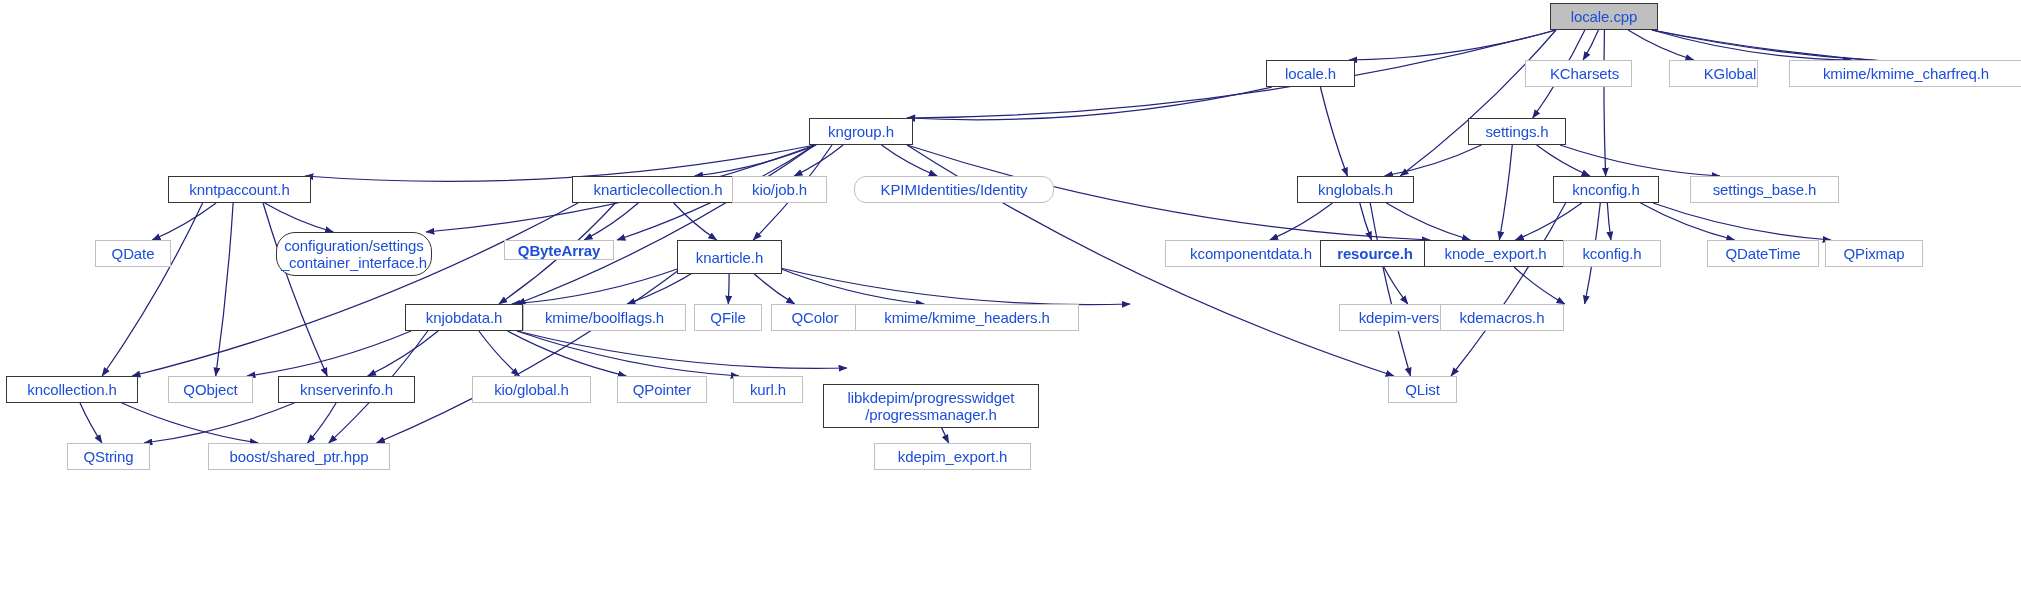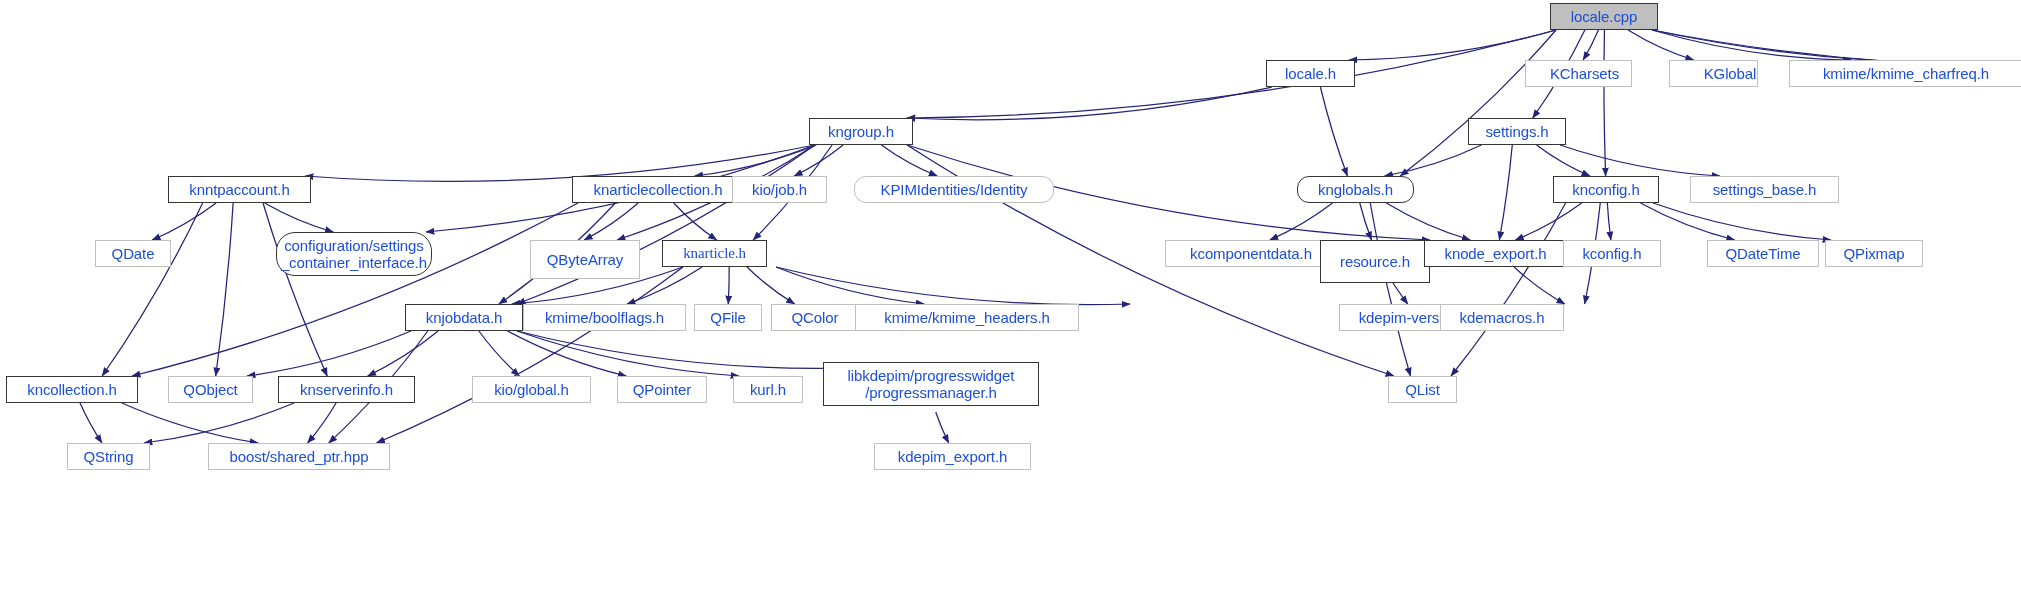--- a/index.html
+++ b/index.html
@@ -108,46 +108,46 @@
     <div class="node emph" style="left: 1266px; top: 60px; width: 89px; height: 27px;"><span>locale.h</span></div>
     <div class="node" style="left: 1525px; top: 60px; width: 107px; height: 27px; padding-left: 12px;"><span>KCharsets</span></div>
     <div class="node" style="left: 1669px; top: 60px; width: 89px; height: 27px; padding-left: 33px;"><span>KGlobal</span></div>
     <div class="node" style="left: 1789px; top: 60px; width: 234px; height: 27px;"><span>kmime/kmime_charfreq.h</span></div>
     <div class="node emph" style="left: 809px; top: 118px; width: 104px; height: 27px;"><span>kngroup.h</span></div>
     <div class="node emph" style="left: 1468px; top: 118px; width: 98px; height: 27px;"><span>settings.h</span></div>
     <div class="node emph" style="left: 168px; top: 176px; width: 143px; height: 27px;"><span>knntpaccount.h</span></div>
     <div class="node emph" style="left: 572px; top: 176px; width: 172px; height: 27px;"><span>knarticlecollection.h</span></div>
     <div class="node" style="left: 732px; top: 176px; width: 95px; height: 27px;"><span>kio/job.h</span></div>
     <div class="node" style="left: 854px; top: 176px; width: 200px; height: 27px; border-radius: 12px;"><span>KPIMIdentities/Identity</span></div>
-    <div class="node emph" style="left: 1297px; top: 176px; width: 117px; height: 27px; border-radius: 12px;"><span>knglobals.h</span></div>
+    <div class="node emph" style="left: 1297px; top: 176px; width: 117px; height: 27px;"><span>knglobals.h</span></div>
     <div class="node emph" style="left: 1553px; top: 176px; width: 106px; height: 27px;"><span>knconfig.h</span></div>
     <div class="node" style="left: 1690px; top: 176px; width: 149px; height: 27px;"><span>settings_base.h</span></div>
     <div class="node" style="left: 95px; top: 240px; width: 76px; height: 27px;"><span>QDate</span></div>
     <div class="node emph" style="left: 276px; top: 232px; width: 156px; height: 44px; border-radius: 19px;"><span>configuration/settings
 _container_interface.h</span></div>
-    <div class="node" style="left: 530px; top: 240px; width: 110px; height: 39px;"><span>QByteArray</span></div>
-    <div class="node emph" style="left: 662px; top: 240px; width: 105px; height: 27px; font-family: Liberation Serif, serif;"><span>knarticle.h</span></div>
+    <div class="node" style="left: 504px; top: 240px; width: 110px; height: 20px; font-weight: bold;"><span>QByteArray</span></div>
+    <div class="node emph" style="left: 677px; top: 240px; width: 105px; height: 34px;"><span>knarticle.h</span></div>
     <div class="node" style="left: 1165px; top: 240px; width: 172px; height: 27px;"><span>kcomponentdata.h</span></div>
-    <div class="node emph" style="left: 1320px; top: 240px; width: 110px; height: 43px;"><span>resource.h</span></div>
+    <div class="node emph" style="left: 1320px; top: 240px; width: 110px; height: 27px; font-weight: bold;"><span>resource.h</span></div>
     <div class="node emph" style="left: 1424px; top: 240px; width: 143px; height: 27px;"><span>knode_export.h</span></div>
     <div class="node" style="left: 1563px; top: 240px; width: 98px; height: 27px;"><span>kconfig.h</span></div>
     <div class="node" style="left: 1707px; top: 240px; width: 112px; height: 27px;"><span>QDateTime</span></div>
     <div class="node" style="left: 1825px; top: 240px; width: 98px; height: 27px;"><span>QPixmap</span></div>
     <div class="node emph" style="left: 405px; top: 304px; width: 118px; height: 27px;"><span>knjobdata.h</span></div>
     <div class="node" style="left: 523px; top: 304px; width: 163px; height: 27px;"><span>kmime/boolflags.h</span></div>
     <div class="node" style="left: 694px; top: 304px; width: 68px; height: 27px;"><span>QFile</span></div>
     <div class="node" style="left: 771px; top: 304px; width: 88px; height: 27px; text-align: right;"><span>QColor</span></div>
     <div class="node" style="left: 855px; top: 304px; width: 224px; height: 27px;"><span>kmime/kmime_headers.h</span></div>
     <div class="node" style="left: 1339px; top: 304px; width: 152px; height: 27px;"><span>kdepim-version.h</span></div>
     <div class="node" style="left: 1440px; top: 304px; width: 124px; height: 27px;"><span>kdemacros.h</span></div>
     <div class="node emph" style="left: 6px; top: 376px; width: 132px; height: 27px;"><span>kncollection.h</span></div>
     <div class="node" style="left: 168px; top: 376px; width: 85px; height: 27px;"><span>QObject</span></div>
     <div class="node emph" style="left: 278px; top: 376px; width: 137px; height: 27px; text-align: center;"><span>knserverinfo.h</span></div>
     <div class="node" style="left: 472px; top: 376px; width: 119px; height: 27px;"><span>kio/global.h</span></div>
     <div class="node" style="left: 617px; top: 376px; width: 90px; height: 27px;"><span>QPointer</span></div>
     <div class="node" style="left: 733px; top: 376px; width: 70px; height: 27px;"><span>kurl.h</span></div>
-    <div class="node emph" style="left: 823px; top: 362px; width: 216px; height: 44px;"><span>libkdepim/progresswidget
+    <div class="node emph" style="left: 823px; top: 384px; width: 216px; height: 44px;"><span>libkdepim/progresswidget
 /progressmanager.h</span></div>
     <div class="node" style="left: 1388px; top: 376px; width: 69px; height: 27px;"><span>QList</span></div>
     <div class="node" style="left: 67px; top: 443px; width: 83px; height: 27px;"><span>QString</span></div>
     <div class="node" style="left: 208px; top: 443px; width: 182px; height: 27px;"><span>boost/shared_ptr.hpp</span></div>
     <div class="node" style="left: 874px; top: 443px; width: 157px; height: 27px;"><span>kdepim_export.h</span></div>
   </div>
 
 </body></html>

